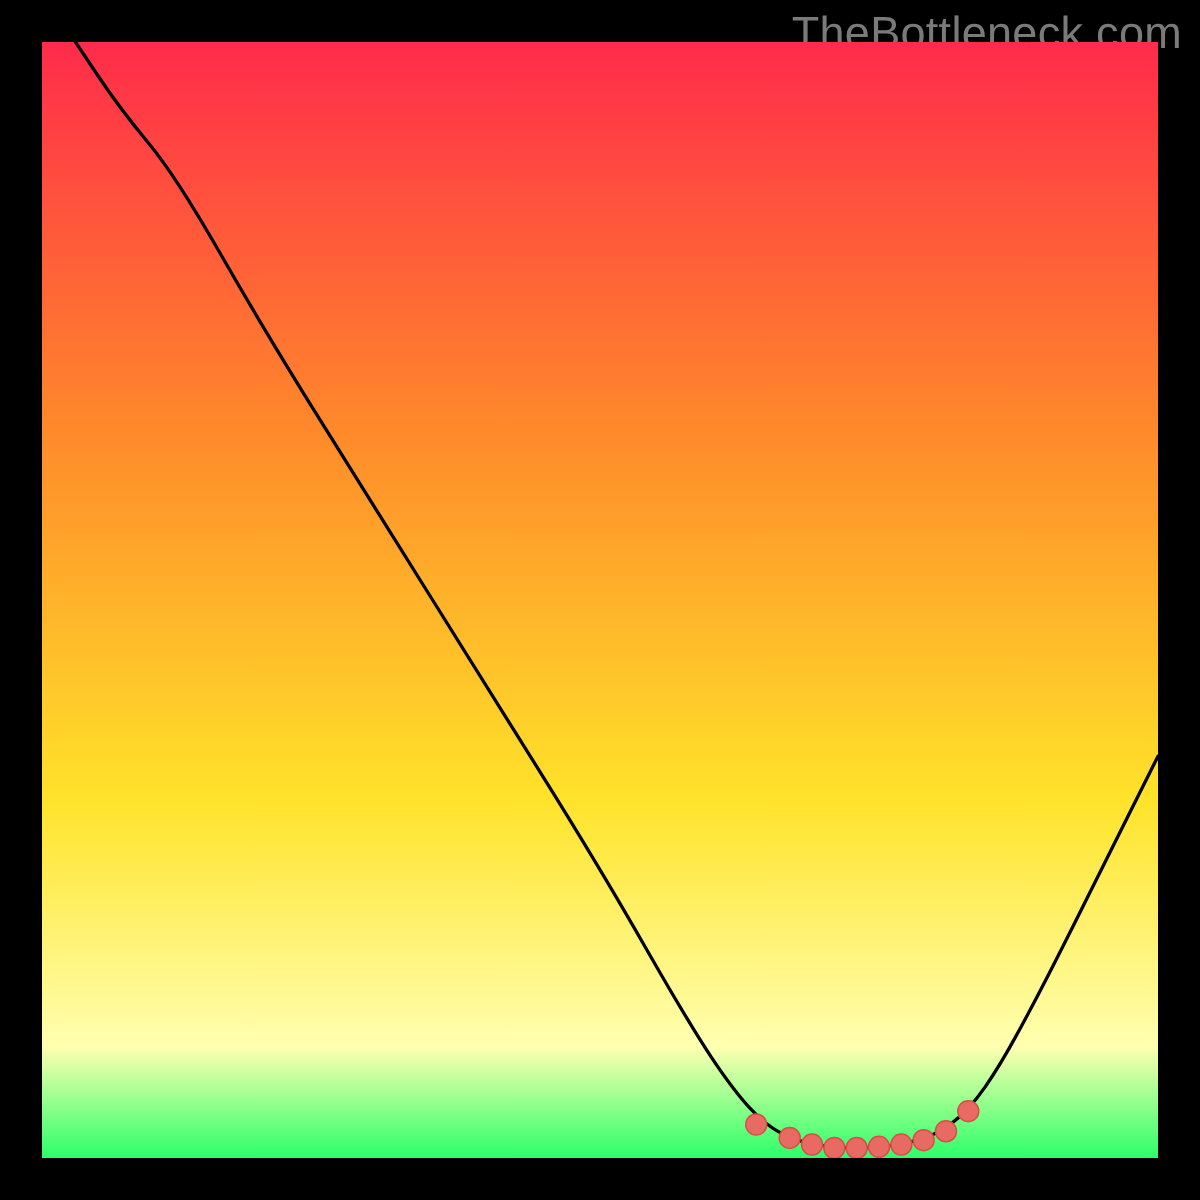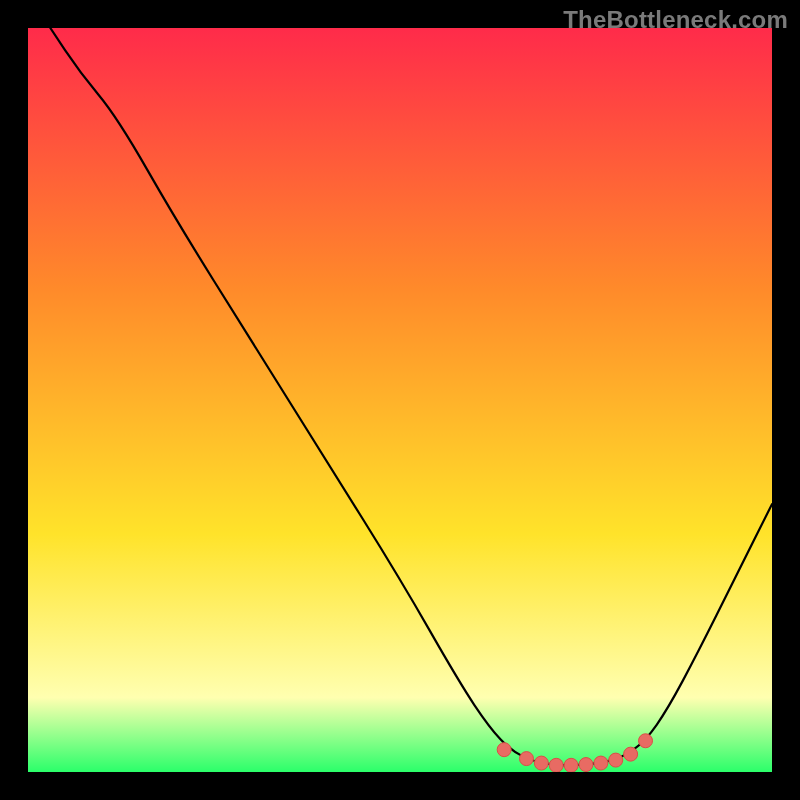--- a/index.html
+++ b/index.html
@@ -8,23 +8,23 @@
     position: relative;
     width: 800px;
     height: 800px;
     background: #000;
   }
   .watermark {
     position: absolute;
     top: 6px;
     right: 12px;
     font-family: Arial, Helvetica, sans-serif;
-    font-size: 24px;
+    font-size: 30px;
     color: #7a7a7a;
-    font-weight: 700;
+    font-weight: 400;
     letter-spacing: 0.2px;
   }
   .plot {
     position: absolute;
     left: 28px;
     top: 28px;
     width: 744px;
     height: 744px;
   }
   .plot svg { display: block; }

